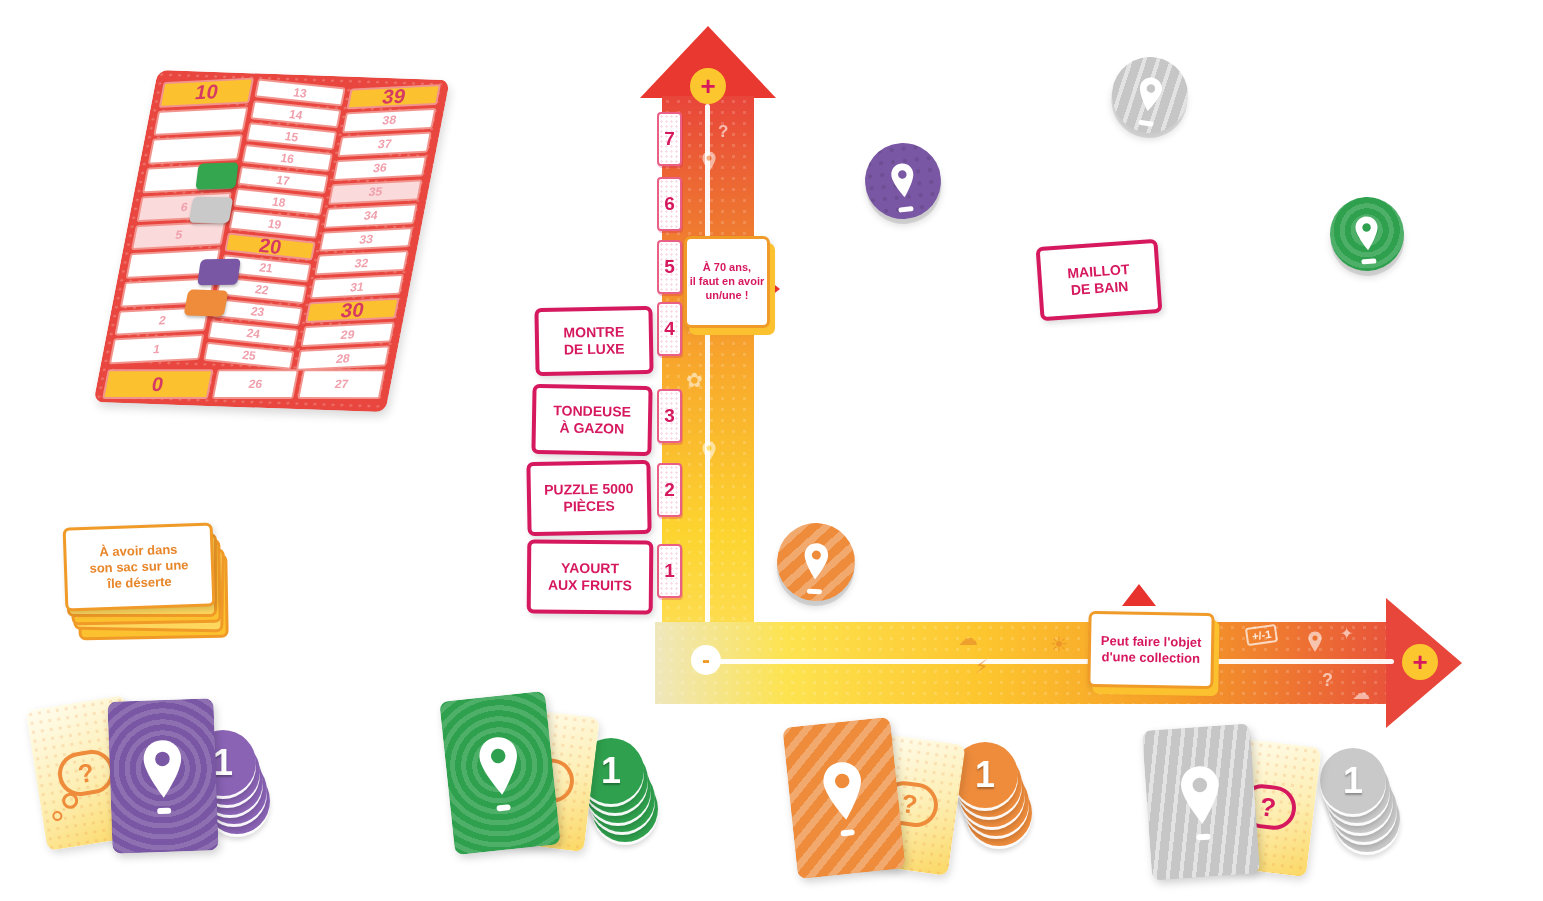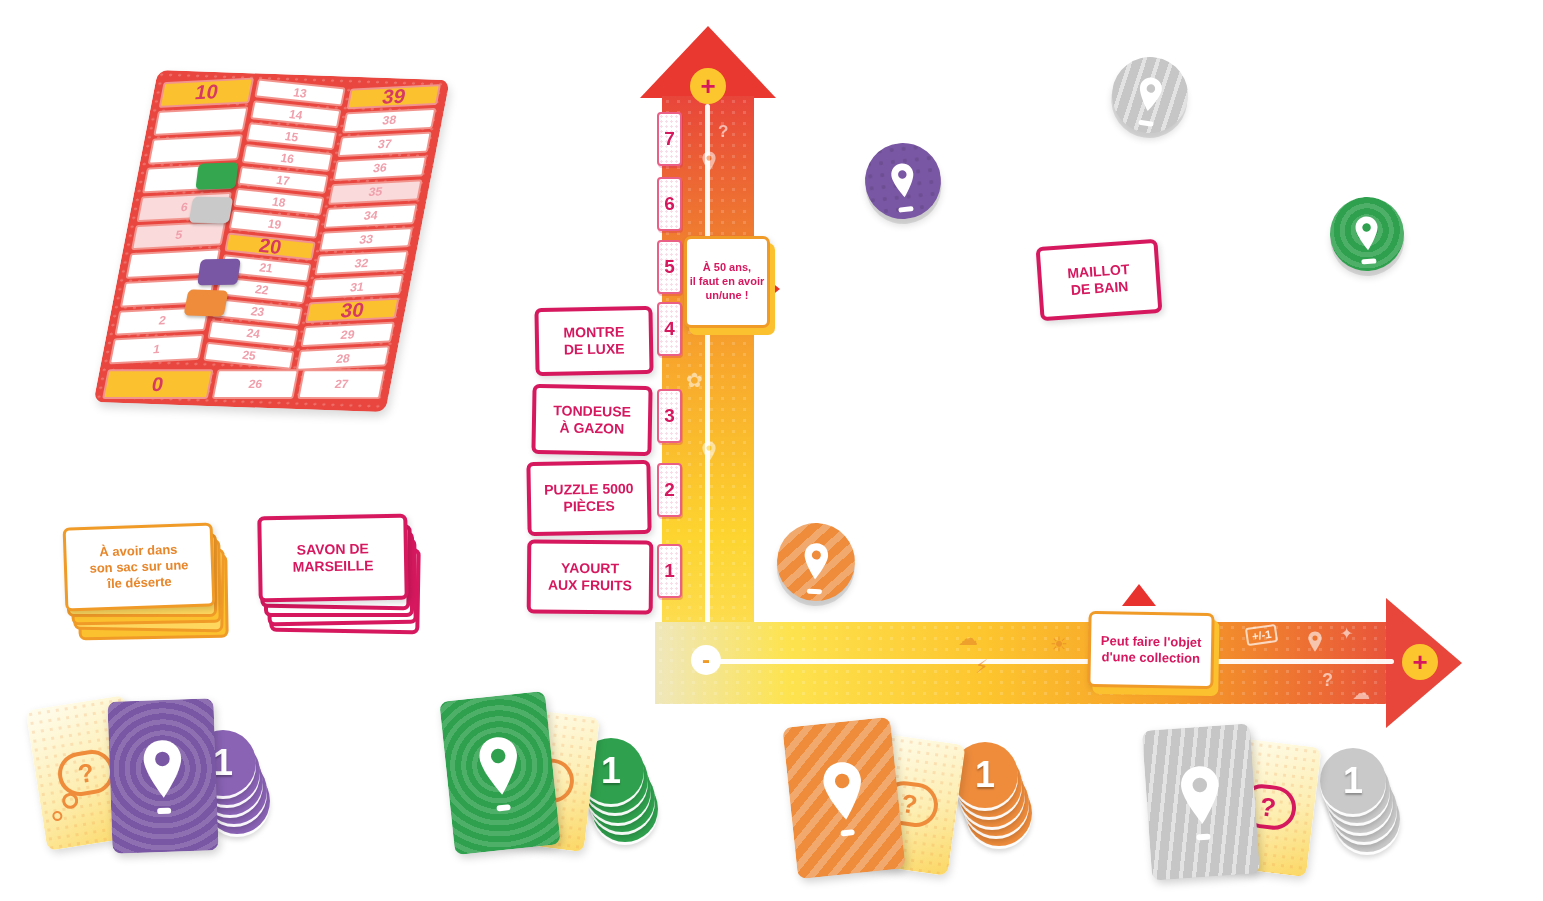--- a/index.html
+++ b/index.html
@@ -157,43 +157,35 @@
 DE LUXE</div>
   <div class="abs card pinkb pre" style="left:532px;top:385px;width:120px;height:70px;font-size:14px;transform:rotate(1deg)">TONDEUSE
 À GAZON</div>
   <div class="abs card pinkb pre" style="left:527px;top:461px;width:124px;height:74px;font-size:14px;transform:rotate(-1deg)">PUZZLE 5000
 PIÈCES</div>
   <div class="abs card pinkb pre" style="left:527px;top:540px;width:126px;height:74px;font-size:14px;transform:rotate(.5deg)">YAOURT
 AUX FRUITS</div>
   <div class="abs card pinkb pre" style="left:1038px;top:243px;width:122px;height:74px;font-size:14px;transform:rotate(-4deg)">MAILLOT
 DE BAIN</div>
 
-  <div class="abs card orangeb ybacked pre" style="left:684px;top:236px;width:86px;height:92px;font-size:11px">À 50 ans,
+  <div class="abs card orangeb ybacked pre" style="left:684px;top:236px;width:86px;height:92px;font-size:11px">À 70 ans,
 il faut en avoir
 un/une !</div>
   <div class="abs card orangeb ybacked pre" style="left:1088px;top:612px;width:126px;height:76px;font-size:13px;transform:rotate(1deg)">Peut faire l'objet
 d'une collection</div>
 
   <div class="abs" style="left:64px;top:525px;width:176px;height:128px">
     <div class="abs" style="left:14px;top:30px;width:150px;height:84px;background:#fcc12f;border:3px solid #f09a28;border-radius:7px;transform:rotate(-1deg)"></div>
     <div class="abs" style="left:10px;top:22px;width:150px;height:84px;background:#fdd75e;border:3px solid #f09a28;border-radius:7px;transform:rotate(1deg)"></div>
     <div class="abs" style="left:7px;top:15px;width:150px;height:84px;background:#fcc12f;border:3px solid #f09a28;border-radius:7px;transform:rotate(-1deg)"></div>
     <div class="abs" style="left:3px;top:8px;width:150px;height:84px;background:#fdd75e;border:3px solid #f09a28;border-radius:7px"></div>
     <div class="abs card pre" style="left:0;top:0;width:150px;height:84px;border:3px solid #f09a28;color:#e8862a;font-size:13px;transform:rotate(-2deg)">À avoir dans
 son sac sur une
 île déserte</div>
   </div>
-  <div class="abs" style="left:258px;top:515px;width:176px;height:132px">
-    <div class="abs" style="left:12px;top:32px;width:150px;height:86px;background:#fff;border:4px solid #d6185f;border-radius:7px;transform:rotate(1deg)"></div>
-    <div class="abs" style="left:9px;top:24px;width:150px;height:86px;background:#fff;border:4px solid #d6185f;border-radius:7px;transform:rotate(-1deg)"></div>
-    <div class="abs" style="left:6px;top:16px;width:150px;height:86px;background:#fff;border:4px solid #d6185f;border-radius:7px"></div>
-    <div class="abs" style="left:3px;top:8px;width:150px;height:86px;background:#fff;border:4px solid #d6185f;border-radius:7px;transform:rotate(1deg)"></div>
-    <div class="abs card pinkb pre" style="left:0;top:0;width:150px;height:86px;font-size:14px;transform:rotate(-1deg)">SAVON DE
-MARSEILLE</div>
-  </div>
 
   <div class="abs token pat-dots" style="left:865px;top:143px;width:76px;height:76px;background-color:#7a57a4;transform:rotate(-6deg)">
     <svg width="30" height="38" viewBox="0 0 24 30">
         <path fill="#fff" d="M12 1C7 1 3.2 4.8 3.2 9.8 3.2 16 12 28 12 28s8.8-12 8.8-18.2C20.8 4.8 17 1 12 1z"></path>
         <circle cx="12" cy="9.8" r="3.4" fill="#7a57a4"></circle>
       </svg>
     <div class="dash"></div>
   </div>
   <div class="abs token pat-wave" style="left:1112px;top:57px;width:76px;height:76px;background-color:#c6c6c6;transform:rotate(8deg)">
     <svg width="30" height="38" viewBox="0 0 24 30">

